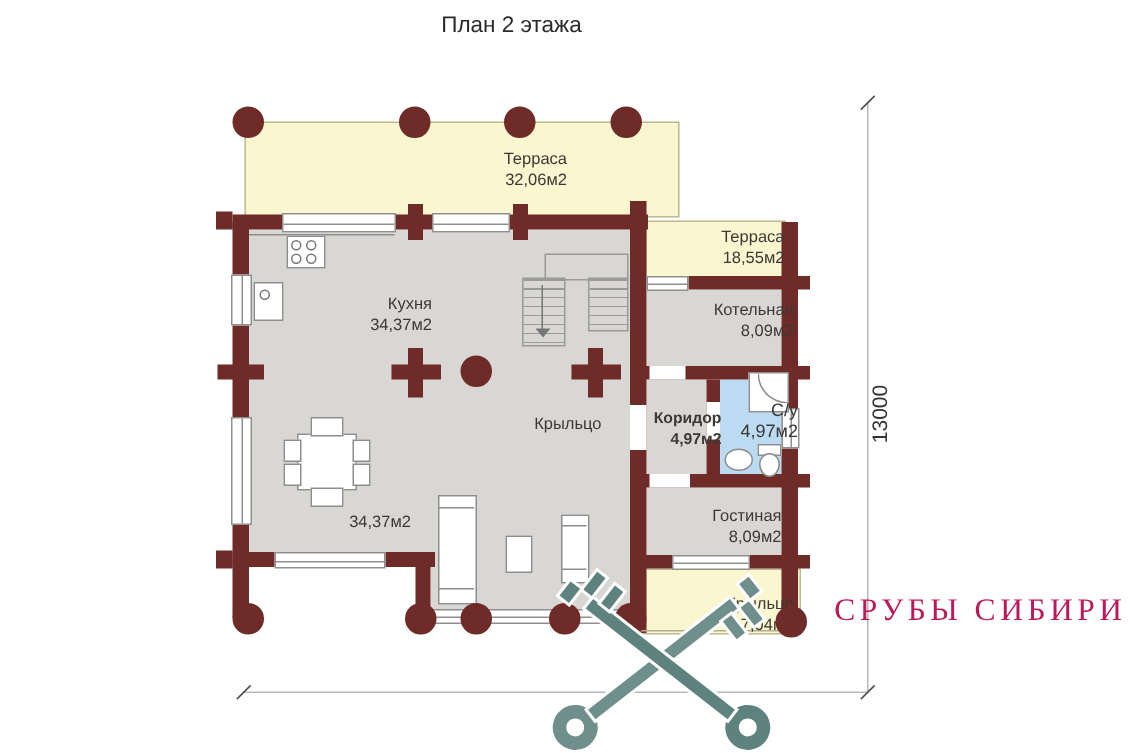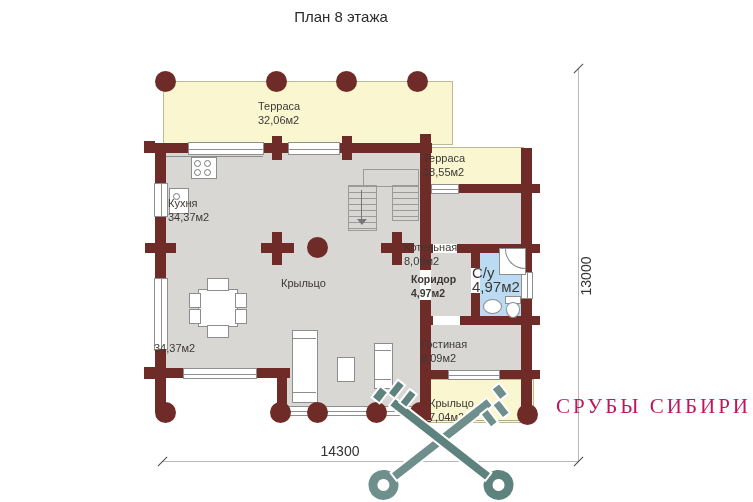--- a/index.html
+++ b/index.html
@@ -24,39 +24,39 @@
   
   .col{position:absolute;width:21px;height:21px;border-radius:50%;
        background:var(--wall,#6e2b27);z-index:3;}
   
   .furn{position:absolute;background:#fff;border:1px solid #8d8d8d;}
   .line{position:absolute;background:#8d8d8d;}
   .burner{position:absolute;width:5px;height:5px;border:1px solid #777;border-radius:50%;background:#fff;}
   .tread-v{position:absolute;border:1px solid #9a9a9a;
        background:repeating-linear-gradient(to bottom,#9a9a9a 0 1px,transparent 1px 6px);}
   
-  .lbl{position:absolute;text-align:left;font-size:11px;line-height:14px;color:#3d3835;z-index:2;}
+  .lbl{position:absolute;text-align:right;font-size:11px;line-height:14px;color:#3d3835;z-index:2;}
   
   .dim-line{position:absolute;background:#b7b7b7;}
   .tick{position:absolute;width:13px;height:1px;background:#4a4a4a;transform:rotate(-45deg);}
   .dim-txt{position:absolute;font-size:14px;color:#333;text-align:center;}
   
   .logo-text{position:absolute;right:2px;top:391px;width:310px;text-align:right;
              color:var(--logo,#7a9793);font-family:"Liberation Serif", serif;z-index:2;}
   .logo-l1{font-size:29px;font-weight:bold;letter-spacing:2px;word-spacing:16px;line-height:29px;}
   .logo-l2{font-size:29px;font-weight:bold;letter-spacing:4px;line-height:30px;}
   .logo-l3{font-size:21px;letter-spacing:3px;line-height:30px;color:#be185d;}
   .keys{position:absolute;left:346px;top:376px;width:190px;height:128px;z-index:4;}
 </style>
 </head>
 <body>
 
 <div class="stage">
 
-  <div class="title">План 8 этажа</div>
+  <div class="title">План 2 этажа</div>
 
   <div class="room terr" style="left:163px;top:81px;width:288px;height:62px;"></div>
   <div class="room terr" style="left:430px;top:147px;width:92px;height:38px;"></div>
   <div class="room floor" style="left:166px;top:153px;width:256px;height:217px;"></div>
   <div class="room floor" style="left:287px;top:370px;width:133px;height:38px;"></div>
   <div class="room floor" style="left:431px;top:193px;width:90px;height:51px;"></div>
   <div class="room floor" style="left:431px;top:253px;width:40px;height:63px;"></div>
   <div class="room bath" style="left:480px;top:253px;width:41px;height:63px;"></div>
   <div class="room floor" style="left:431px;top:325px;width:90px;height:45px;"></div>
   <div class="room terr" style="left:424px;top:379px;width:108px;height:42px;"></div>
@@ -155,53 +155,52 @@
     <div>32,06м2</div>
   </div>
   <div class="lbl" style="left:423px;top:151px;width:100px;">
     <div>Терраса</div>
     <div>18,55м2</div>
   </div>
   <div class="lbl" style="left:168px;top:196px;width:120px;">
     <div>Кухня</div>
     <div>34,37м2</div>
   </div>
-  <div class="lbl" style="left:404px;top:200px;width:100px;margin-top:40px;">
+  <div class="lbl" style="left:429px;top:200px;width:100px;">
     <div>Котельная</div>
     <div>8,09м2</div>
   </div>
   <div class="lbl" style="left:281px;top:276px;width:120px;">
     <div>Крыльцо</div>
   </div>
   <div class="lbl" style="left:411px;top:272px;width:70px;font-size:10.5px;font-weight:bold;">
     <div>Коридор</div>
     <div>4,97м2</div>
   </div>
-  <div class="lbl" style="left:472px;top:266px;width:60px;font-size:15px;">
+  <div class="lbl" style="left:472px;top:266px;width:60px;font-size:12px;">
     <div>С/у</div>
     <div>4,97м2</div>
   </div>
   <div class="lbl" style="left:154px;top:341px;width:120px;">
     <div>34,37м2</div>
   </div>
   <div class="lbl" style="left:421px;top:337px;width:100px;">
     <div>Гостиная</div>
     <div>8,09м2</div>
   </div>
   <div class="lbl" style="left:429px;top:396px;width:100px;">
     <div>Крыльцо</div>
     <div>7,04м2</div>
   </div>
 
   <div class="dim-line" style="left:162px;top:461px;width:416px;height:1px;"></div>
   <div class="dim-line" style="left:578px;top:68px;width:1px;height:394px;"></div>
   <div class="tick" style="left:156px;top:461px;"></div>
   <div class="tick" style="left:572px;top:461px;"></div>
   <div class="tick" style="left:572px;top:68px;"></div>
-  <div class="dim-txt" style="left:290px;top:443px;width:100px;">14300</div>
   <div class="dim-txt" style="left:556px;top:268px;width:60px;transform:rotate(-90deg);">13000</div>
 
   <div class="logo-text">
     <div class="logo-l3">СРУБЫ СИБИРИ</div>
   </div>
   <svg class="keys" viewBox="0 0 190 128">
     <g transform="rotate(-38 95 64)">
       <circle cx="22" cy="64" r="17" fill="#ffffff"></circle>
       <circle cx="22" cy="64" r="15" fill="#6e8f8b"></circle>
       <circle cx="22" cy="64" r="6" fill="#ffffff"></circle>

